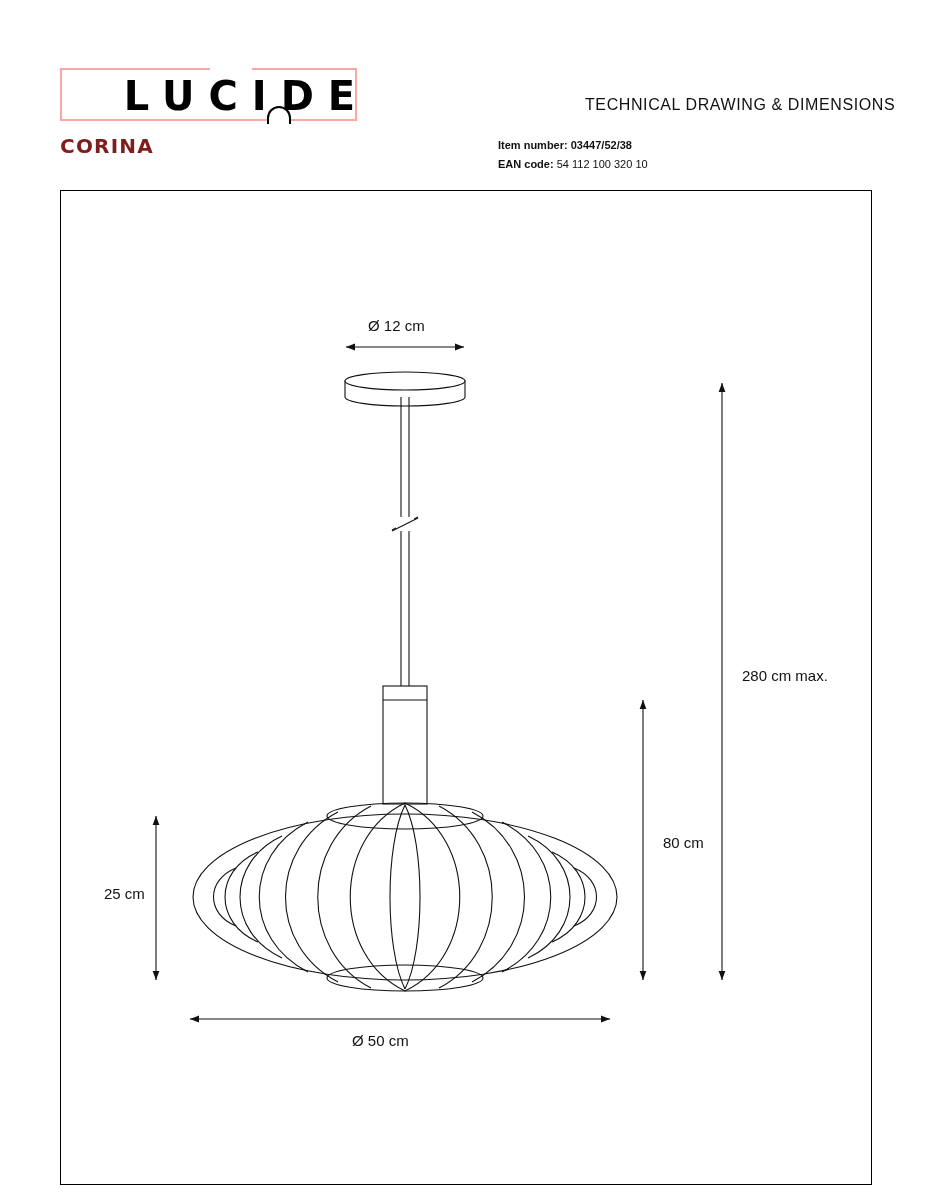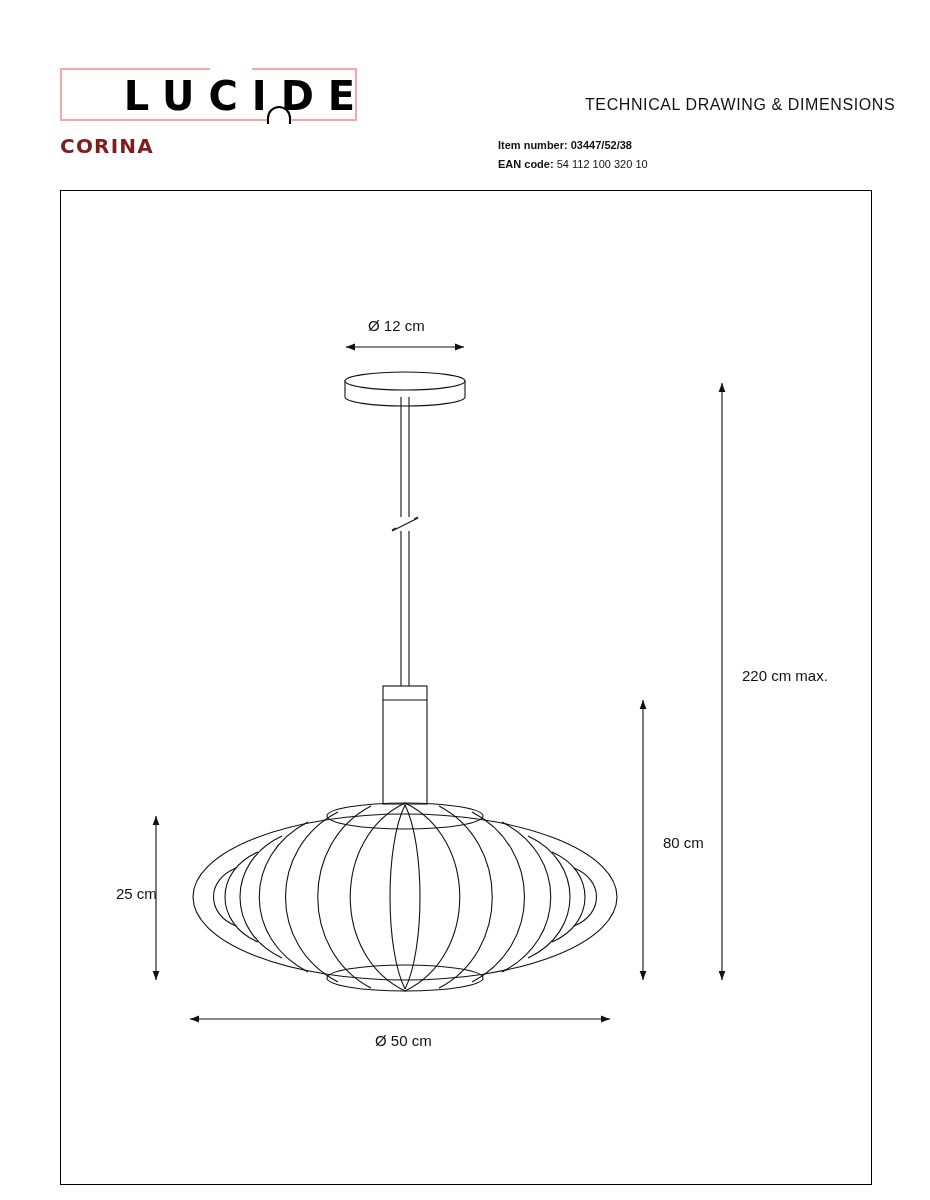--- a/index.html
+++ b/index.html
@@ -123,22 +123,22 @@
 
   .dim-label {
     position: absolute;
     font-size: 15px;
     color: #111;
     white-space: nowrap;
   }
   #lbl-top    { left: 368px; top: 317px; }
   #lbl-height { left: 742px; top: 667px; }
   #lbl-drop   { left: 663px; top: 834px; }
-  #lbl-shade  { left: 104px; top: 885px; margin-left: 12px; }
-  #lbl-diam   { left: 375px; top: 1032px; }
+  #lbl-shade  { left: 104px; top: 885px; }
+  #lbl-diam   { left: 352px; top: 1032px; }
 </style>
 </head>
 <body>
 
 <div class="page">
 
   <div class="logo-box">
     <div class="logo-text">LUCIDE</div>
     <div class="logo-notch notch-top"></div>
     <div class="notch-c-arc"></div>
@@ -155,21 +155,21 @@
     </div>
     <div>
       <b>EAN code:</b>
       <span>54 112 100 320 10</span>
     </div>
   </div>
 
   <div class="frame"></div>
 
   <div class="dim-label" id="lbl-top">Ø 12 cm</div>
-  <div class="dim-label" id="lbl-height">220 cm max.</div>
+  <div class="dim-label" id="lbl-height">280 cm max.</div>
   <div class="dim-label" id="lbl-drop">80 cm</div>
   <div class="dim-label" id="lbl-shade">25 cm</div>
   <div class="dim-label" id="lbl-diam">Ø 50 cm</div>
 
   <svg class="drawing" viewBox="0 0 930 1200">
     <defs>
       <marker id="arrL" markerWidth="10" markerHeight="8" refX="9" refY="4" orient="auto" markerUnits="userSpaceOnUse">
         <path d="M9,4 L0,0.6 L0,7.4 Z" fill="#111"></path>
       </marker>
       <marker id="arrR" markerWidth="10" markerHeight="8" refX="1" refY="4" orient="auto" markerUnits="userSpaceOnUse">

